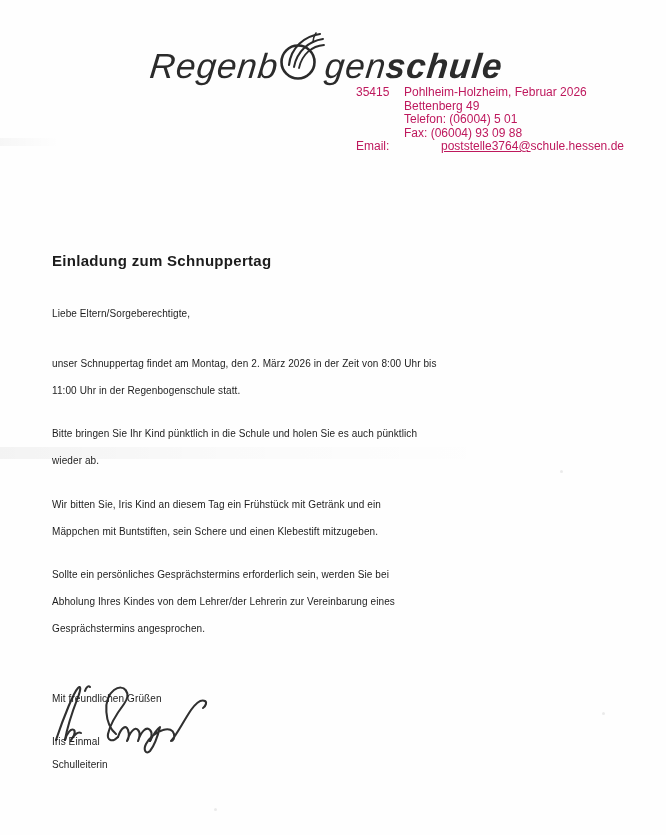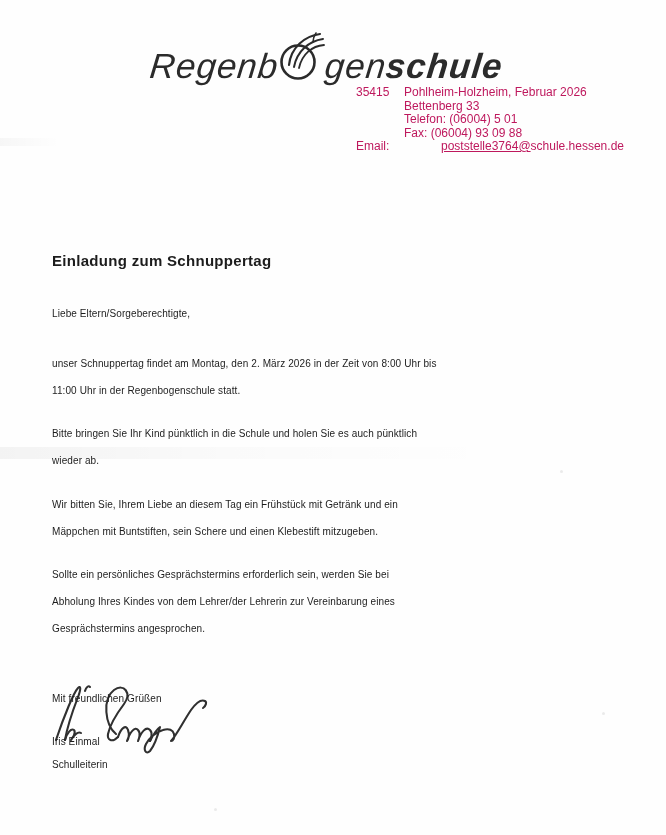--- a/index.html
+++ b/index.html
@@ -63,21 +63,21 @@
     <span class="logo-text bold">schule</span>
   </div>
 
   <div class="addr">
     <div class="addr-row">
       <span class="addr-label">35415</span>
       <span class="addr-value">Pohlheim-Holzheim, Februar 2026</span>
     </div>
     <div class="addr-row">
       <span class="addr-label"></span>
-      <span class="addr-value">Bettenberg 33</span>
+      <span class="addr-value">Bettenberg 49</span>
     </div>
     <div class="addr-row">
       <span class="addr-label"></span>
       <span class="addr-value">Telefon: (06004) 5 01</span>
     </div>
     <div class="addr-row">
       <span class="addr-label"></span>
       <span class="addr-value">Fax: (06004) 93 09 88</span>
     </div>
     <div class="addr-row">
@@ -94,21 +94,21 @@
     <div class="bodyline">unser Schnuppertag findet am Montag, den 2. März 2026 in der Zeit von 8:00 Uhr bis</div>
     <div class="bodyline">11:00 Uhr in der Regenbogenschule statt.</div>
   </div>
 
   <div class="block p2">
     <div class="bodyline">Bitte bringen Sie Ihr Kind pünktlich in die Schule und holen Sie es auch pünktlich</div>
     <div class="bodyline">wieder ab.</div>
   </div>
 
   <div class="block p3">
-    <div class="bodyline">Wir bitten Sie, Ihrem Liebe an diesem Tag ein Frühstück mit Getränk und ein</div>
+    <div class="bodyline">Wir bitten Sie, Iris Kind an diesem Tag ein Frühstück mit Getränk und ein</div>
     <div class="bodyline">Mäppchen mit Buntstiften, sein Schere und einen Klebestift mitzugeben.</div>
   </div>
 
   <div class="block p4">
     <div class="bodyline">Sollte ein persönliches Gesprächstermins erforderlich sein, werden Sie bei</div>
     <div class="bodyline">Abholung Ihres Kindes von dem Lehrer/der Lehrerin zur Vereinbarung eines</div>
     <div class="bodyline">Gesprächstermins angesprochen.</div>
   </div>
 
   <div class="block closing bodyline">Mit freundlichen Grüßen</div>

